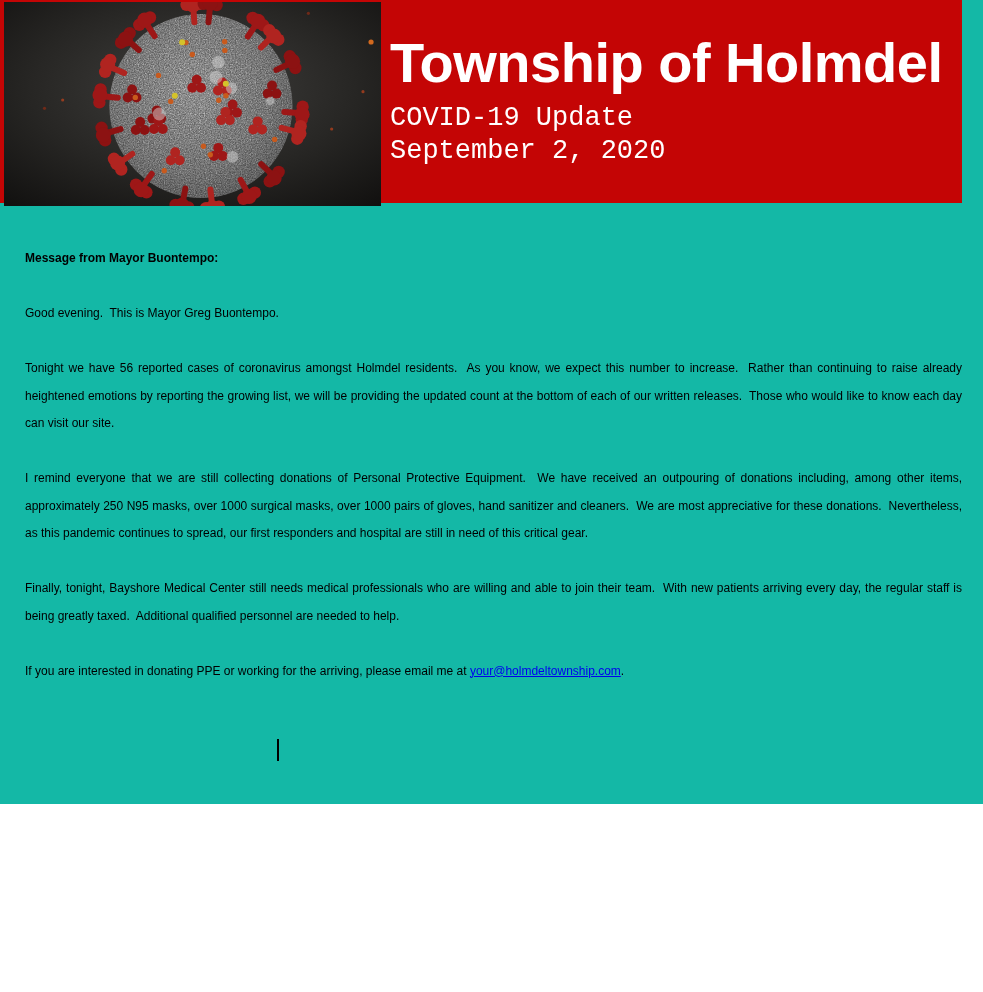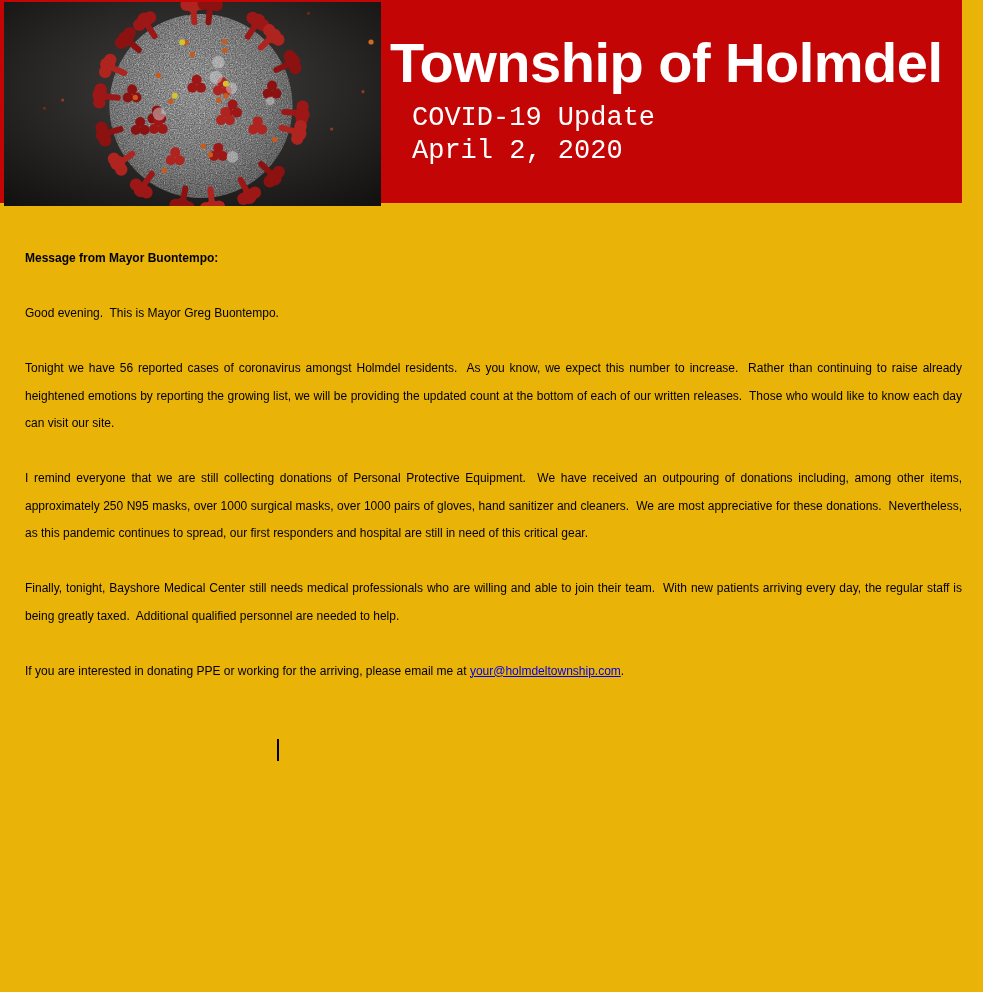--- a/index.html
+++ b/index.html
@@ -1,37 +1,37 @@
 <!DOCTYPE html>
 <html style="--banner-red: #c40505; --link-blue: #0000ee; --text-black: #000000;"><head>
 <meta charset="utf-8">
 <style>
   html,body{margin:0;padding:0;background:#fff;}
   .page{
-    position:relative;width:983px;height:992px;background:#eab308;overflow:hidden;
+    position:relative;width:983px;height:804px;background:#14b8a6;overflow:hidden;
     font-family:"Liberation Sans",sans-serif;color:var(--text-black,#000);
   }
   .banner{
     position:absolute;left:0;top:0;width:962px;height:203px;
     background:var(--banner-red,#c40505);
   }
   .virus-box{
     position:absolute;left:4px;top:2px;width:377px;height:204px;overflow:hidden;
     background:#1a1917;
   }
   .virus-svg{display:block;width:100%;height:100%;}
   .header-text{position:absolute;left:390px;top:34px;color:#fff;}
   .title{
     margin:0;font-size:56px;font-weight:bold;line-height:58px;
     letter-spacing:-0.5px;white-space:nowrap;
   }
   .subtitle{
     margin-top:10px;
     font-family:"Liberation Mono","DejaVu Sans Mono",monospace;
-    font-size:27px;line-height:32.5px;font-weight:normal;margin-left:22px;
+    font-size:27px;line-height:32.5px;font-weight:normal;
   }
   .content{
     position:absolute;left:0;top:203px;width:983px;
     padding:0 21px 0 25px;box-sizing:border-box;
   }
   .content p{
     margin:0 0 27.5px;font-size:12px;line-height:27.5px;
     text-align:justify;color:#000;
   }
   .content p.heading{margin:42px 0 27.5px;font-weight:bold;text-align:left;}
@@ -203,21 +203,21 @@
             <circle cx="329.4" cy="127.0" r="1.6" fill="#a8401d" opacity="0.85"></circle>
             <circle cx="306.0" cy="11.3" r="1.6" fill="#7d2a16" opacity="0.85"></circle>
             <circle cx="369" cy="40" r="2.6" fill="#d2691e"></circle>
           </g>
       </svg>
     </div>
     <div class="header-text">
       <h1 class="title">Township of Holmdel</h1>
       <div class="subtitle">
         <div>COVID-19 Update</div>
-        <div>April 2, 2020</div>
+        <div>September 2, 2020</div>
       </div>
     </div>
   </header>
 
   <main class="content">
     <p class="heading">Message from Mayor Buontempo:</p>
     <p>Good evening.&nbsp; This is Mayor Greg Buontempo.</p>
     <p>Tonight we have 56 reported cases of coronavirus amongst Holmdel residents.&nbsp; As you know, we expect this number to increase.&nbsp; Rather than continuing to raise already heightened emotions by reporting the growing list, we will be providing the updated count at the bottom of each of our written releases.&nbsp; Those who would like to know each day can visit our site.</p>
     <p>I remind everyone that we are still collecting donations of Personal Protective Equipment.&nbsp; We have received an outpouring of donations including, among other items, approximately 250 N95 masks, over 1000 surgical masks, over 1000 pairs of gloves, hand sanitizer and cleaners.&nbsp; We are most appreciative for these donations.&nbsp; Nevertheless, as this pandemic continues to spread, our first responders and hospital are still in need of this critical gear.</p>
     <p>Finally, tonight, Bayshore Medical Center still needs medical professionals who are willing and able to join their team.&nbsp; With new patients arriving every day, the regular staff is being greatly taxed.&nbsp; Additional qualified personnel are needed to help.</p>

